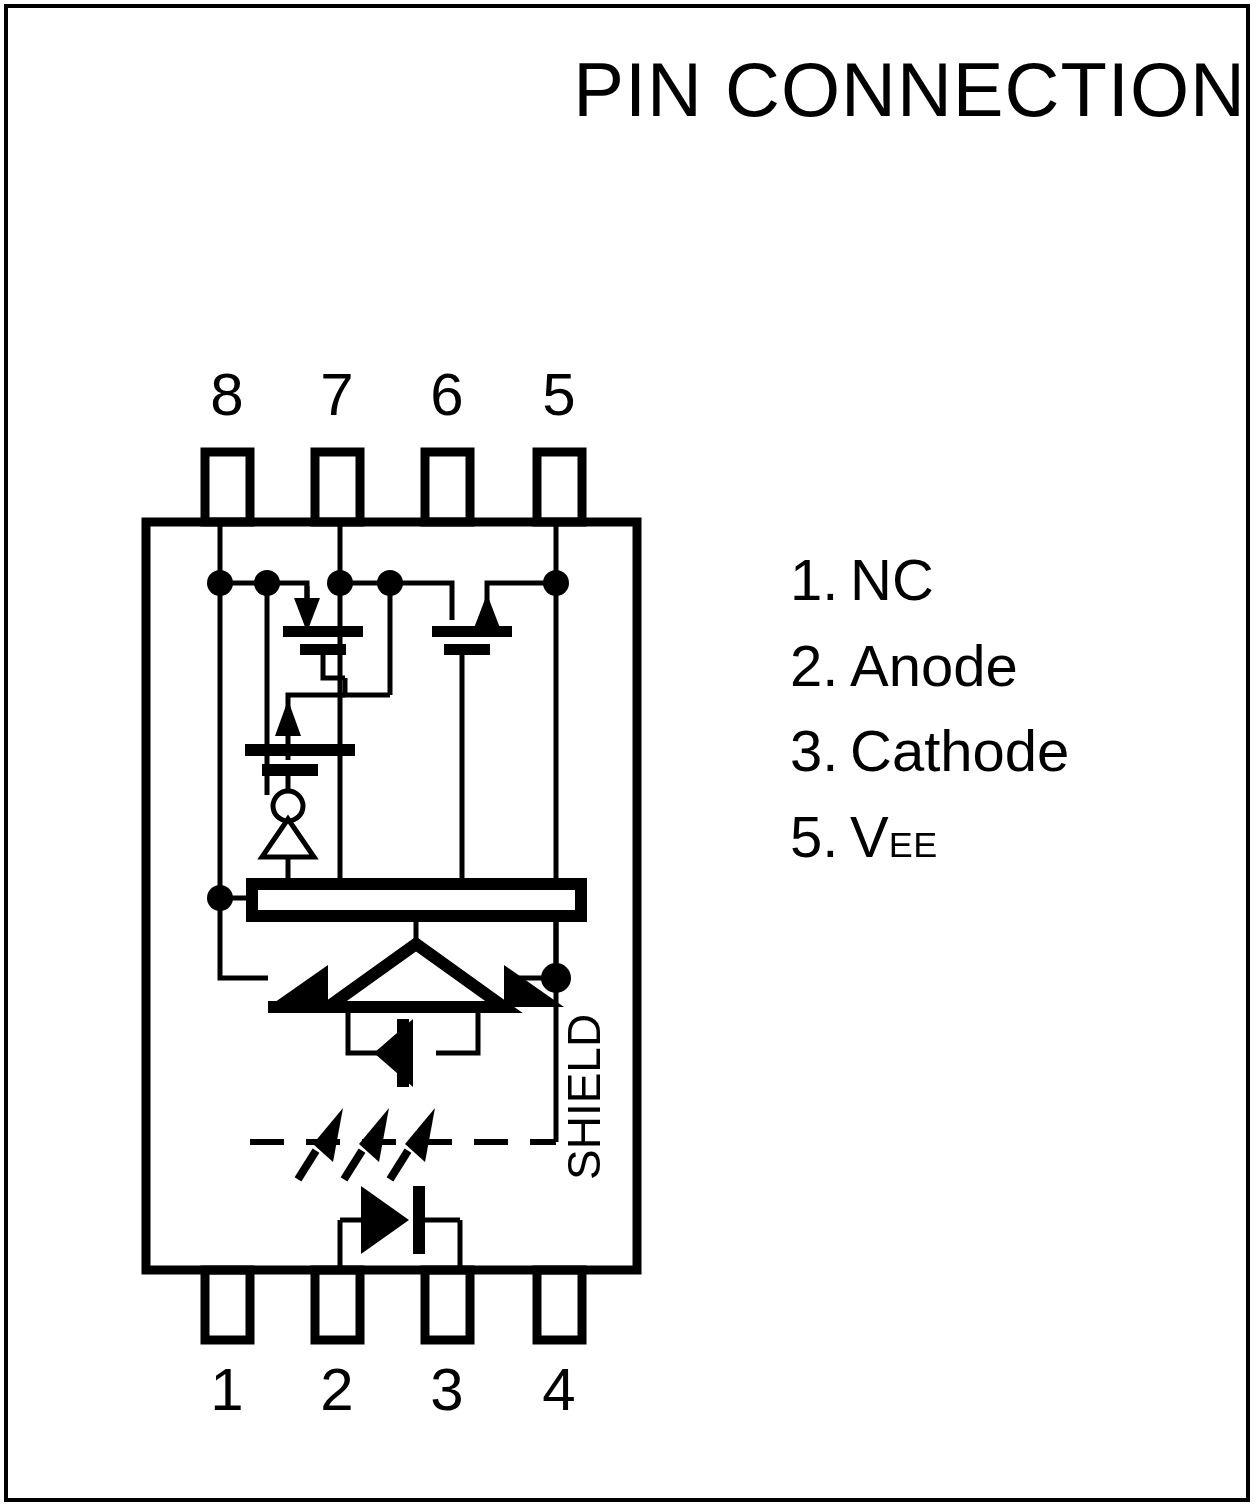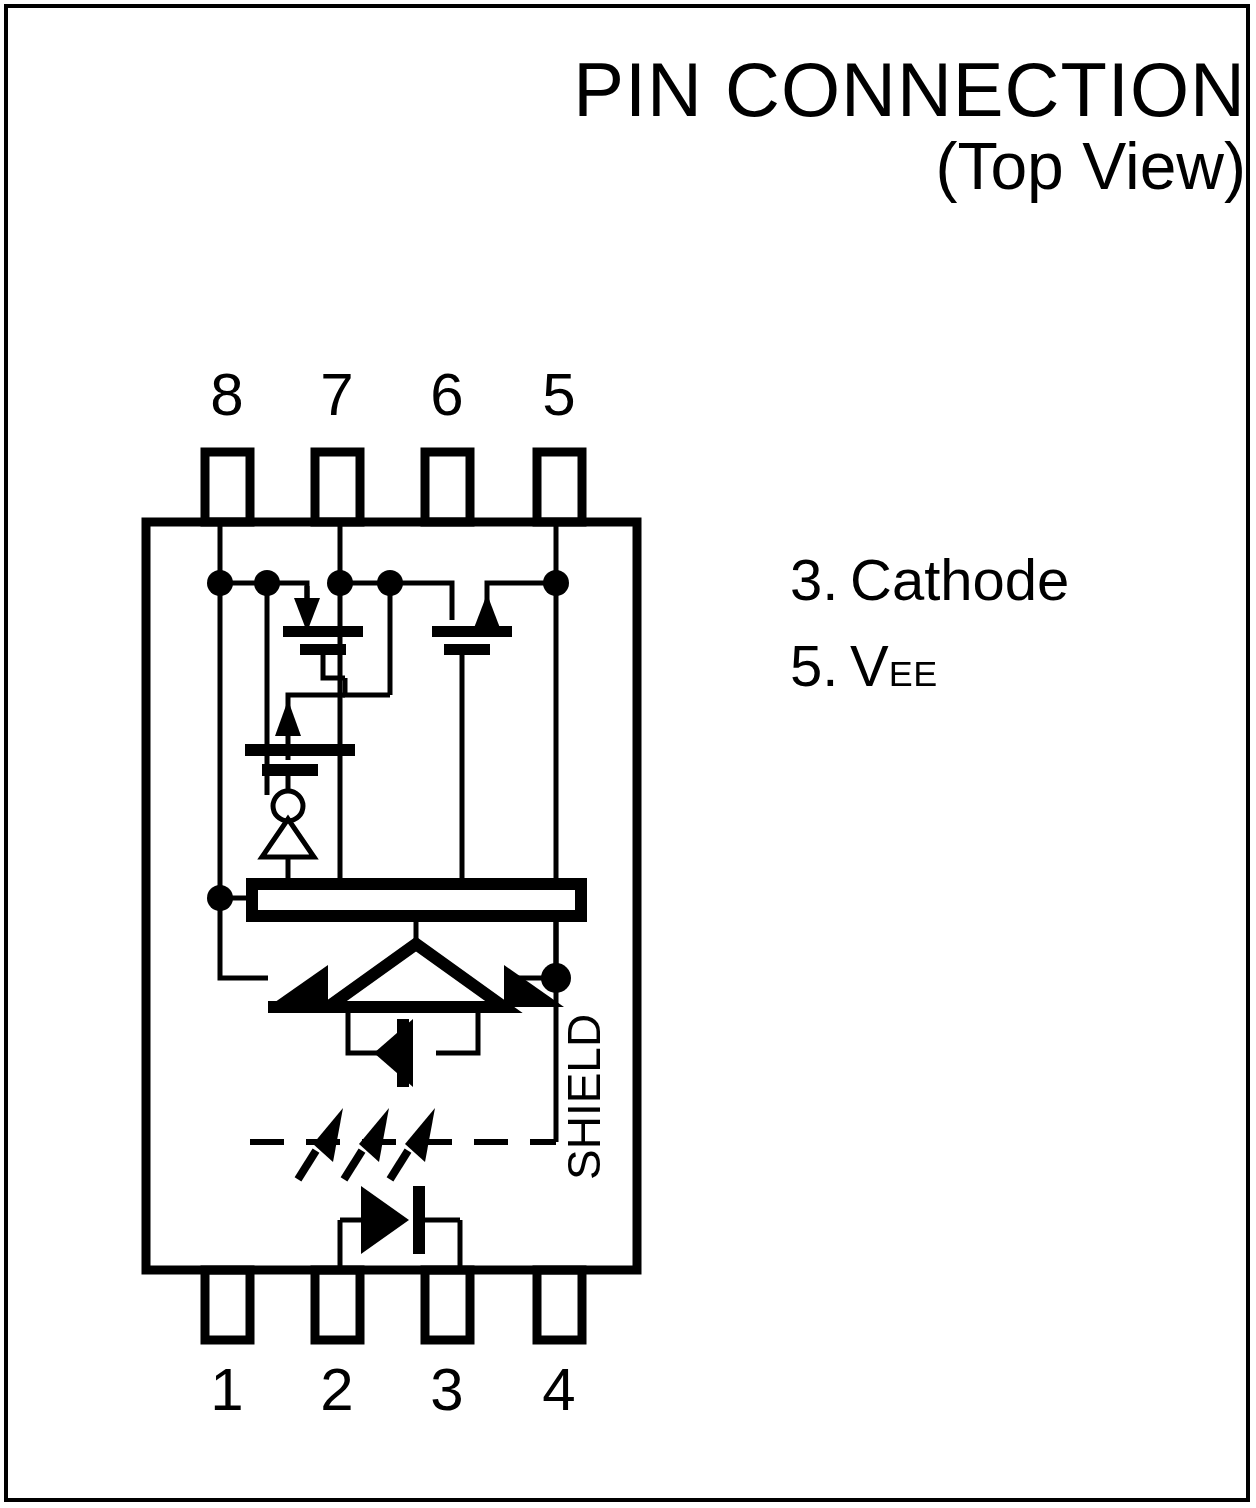--- a/index.html
+++ b/index.html
@@ -18,21 +18,20 @@
 </style>
 </head>
 <body>
 
 <div id="page">
 
   <div id="frame"></div>
 
   <div id="title-block">
     <div id="title-main">PIN CONNECTION</div>
-    <div id="title-sub">(Top View)</div>
   </div>
 
   <div id="svg-wrap">
   <svg width="1256" height="1508" viewBox="0 0 1256 1508" xmlns="http://www.w3.org/2000/svg">
     <g fill="none" stroke="#000" stroke-linecap="butt">
 
       <g stroke-width="9">
         <path d="M205,452 L250,452 L250,522 L205,522 Z" fill="#fff"></path>
       </g>
       <g stroke-width="9">
@@ -242,20 +241,26 @@
     </g>
 
     <g>
       <text x="600" y="1180" font-size="46" transform="rotate(-90 600 1180)" fill="#000" stroke="none">SHIELD</text>
     </g>
   </svg>
   </div>
 
   <div id="pinlist">
     <div class="pin-item">
+      <span class="pin-num">1.</span><span>NC</span><span class="sub"></span>
+    </div>
+    <div class="pin-item">
+      <span class="pin-num">2.</span><span>Anode</span><span class="sub"></span>
+    </div>
+    <div class="pin-item">
       <span class="pin-num">3.</span><span>Cathode</span><span class="sub"></span>
     </div>
     <div class="pin-item">
       <span class="pin-num">5.</span><span>V</span><span class="sub">EE</span>
     </div>
   </div>
 
 </div>
 
 </body></html>

